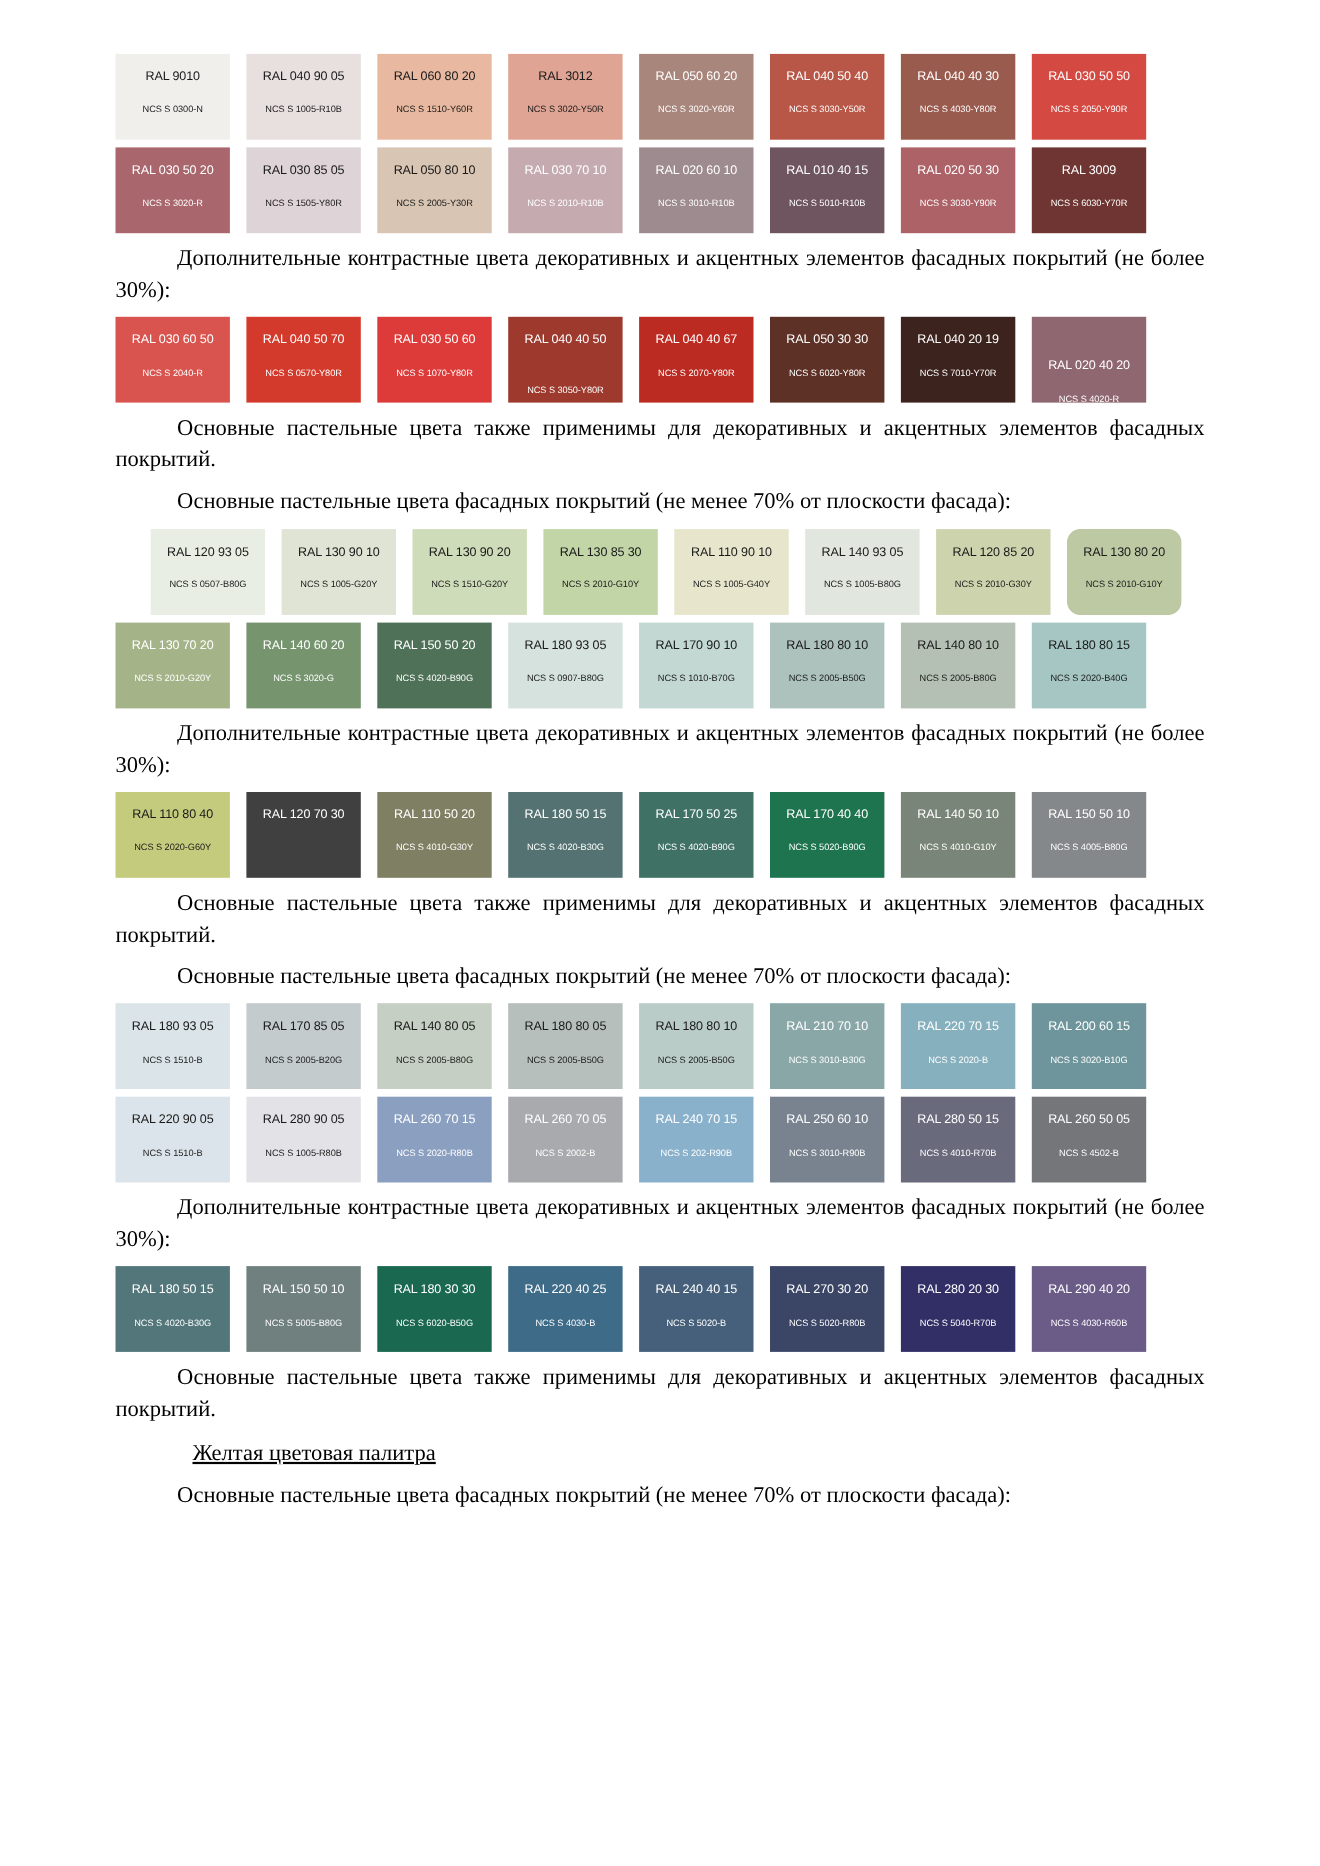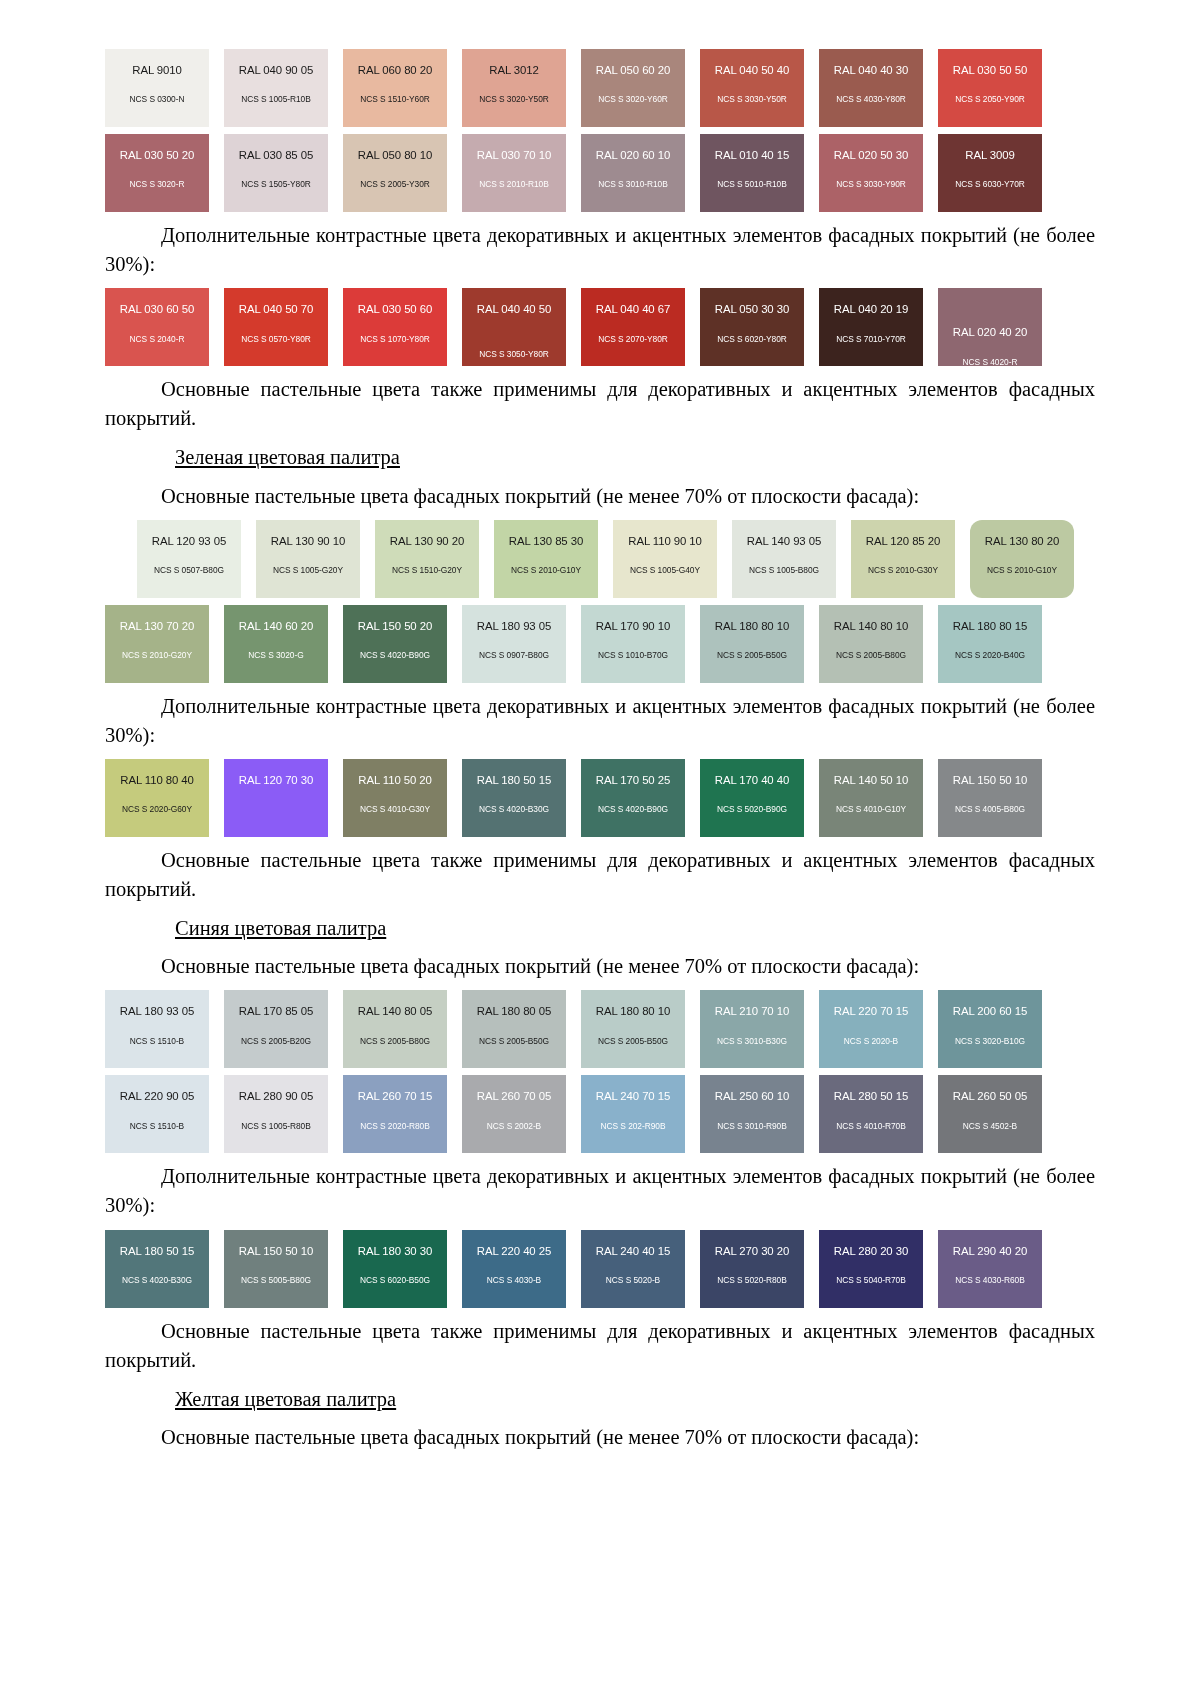--- a/index.html
+++ b/index.html
@@ -190,21 +190,20 @@
         <div class="ncs">NCS S 7010-Y70R</div>
       </div>
       <div class="swatch dark" style="background: rgb(142, 103, 112); justify-content: flex-end;">
         <div class="ral">RAL 020 40 20</div>
         <div class="ncs">NCS S 4020-R</div>
       </div>
     </div>
 
   <p class="para">Основные пастельные цвета также применимы для декоративных и акцентных элементов фасадных покрытий.</p>
 
-  <div class="subhead"><span class="u">Зеленая цветовая палитра</span></div>
 
   <p class="para">Основные пастельные цвета фасадных покрытий (не менее 70% от плоскости фасада):</p>
 
   <div class="swatch-row" id="r4">
       <div class="swatch light" style="background: rgb(232, 238, 228); margin-left: 32px;">
         <div class="ral">RAL 120 93 05</div>
         <div class="ncs">NCS S 0507-B80G</div>
       </div>
       <div class="swatch light" style="background: rgb(223, 228, 212);">
         <div class="ral">RAL 130 90 10</div>
@@ -271,21 +270,21 @@
       </div>
     </div>
 
   <p class="para">Дополнительные контрастные цвета декоративных и акцентных элементов фасадных покрытий (не более 30%):</p>
 
   <div class="swatch-row" id="r6">
       <div class="swatch light" style="background: rgb(197, 203, 125);">
         <div class="ral">RAL 110 80 40</div>
         <div class="ncs">NCS S 2020-G60Y</div>
       </div>
-      <div class="swatch dark" style="background: #8b5cf6; gap: 36px;">
+      <div class="swatch dark" style="background: #404040; gap: 36px;">
         <div class="ral">RAL 120 70 30</div>
         <div class="ncs">NCS S 2020-G50Y</div>
       </div>
       <div class="swatch dark" style="background: rgb(127, 127, 100);">
         <div class="ral">RAL 110 50 20</div>
         <div class="ncs">NCS S 4010-G30Y</div>
       </div>
       <div class="swatch dark" style="background: rgb(84, 114, 114);">
         <div class="ral">RAL 180 50 15</div>
         <div class="ncs">NCS S 4020-B30G</div>
@@ -303,21 +302,20 @@
         <div class="ncs">NCS S 4010-G10Y</div>
       </div>
       <div class="swatch dark" style="background: rgb(133, 136, 138);">
         <div class="ral">RAL 150 50 10</div>
         <div class="ncs">NCS S 4005-B80G</div>
       </div>
     </div>
 
   <p class="para">Основные пастельные цвета также применимы для декоративных и акцентных элементов фасадных покрытий.</p>
 
-  <div class="subhead"><span class="u">Синяя цветовая палитра</span></div>
 
   <p class="para">Основные пастельные цвета фасадных покрытий (не менее 70% от плоскости фасада):</p>
 
   <div class="swatch-row" id="r7">
       <div class="swatch light" style="background: rgb(219, 228, 233);">
         <div class="ral">RAL 180 93 05</div>
         <div class="ncs">NCS S 1510-B</div>
       </div>
       <div class="swatch light" style="background: rgb(196, 203, 204);">
         <div class="ral">RAL 170 85 05</div>

